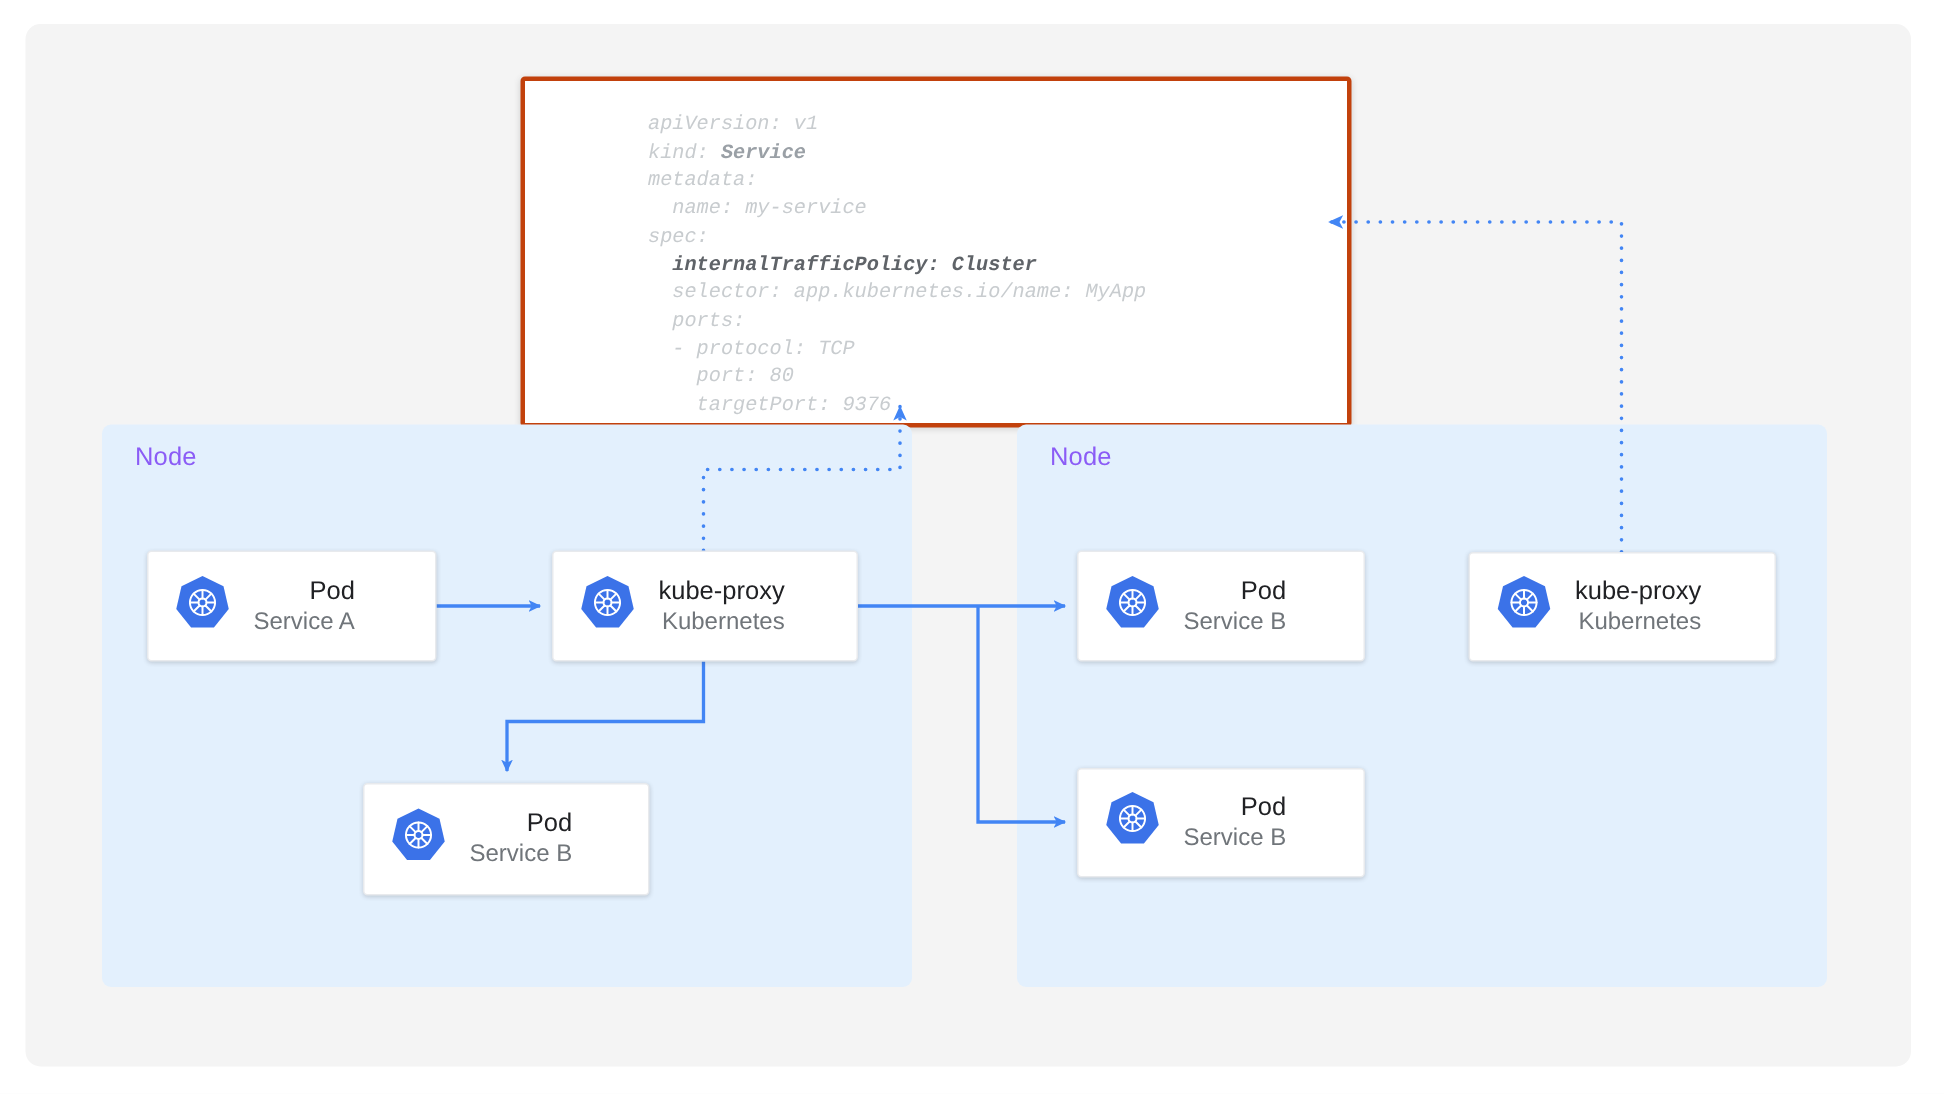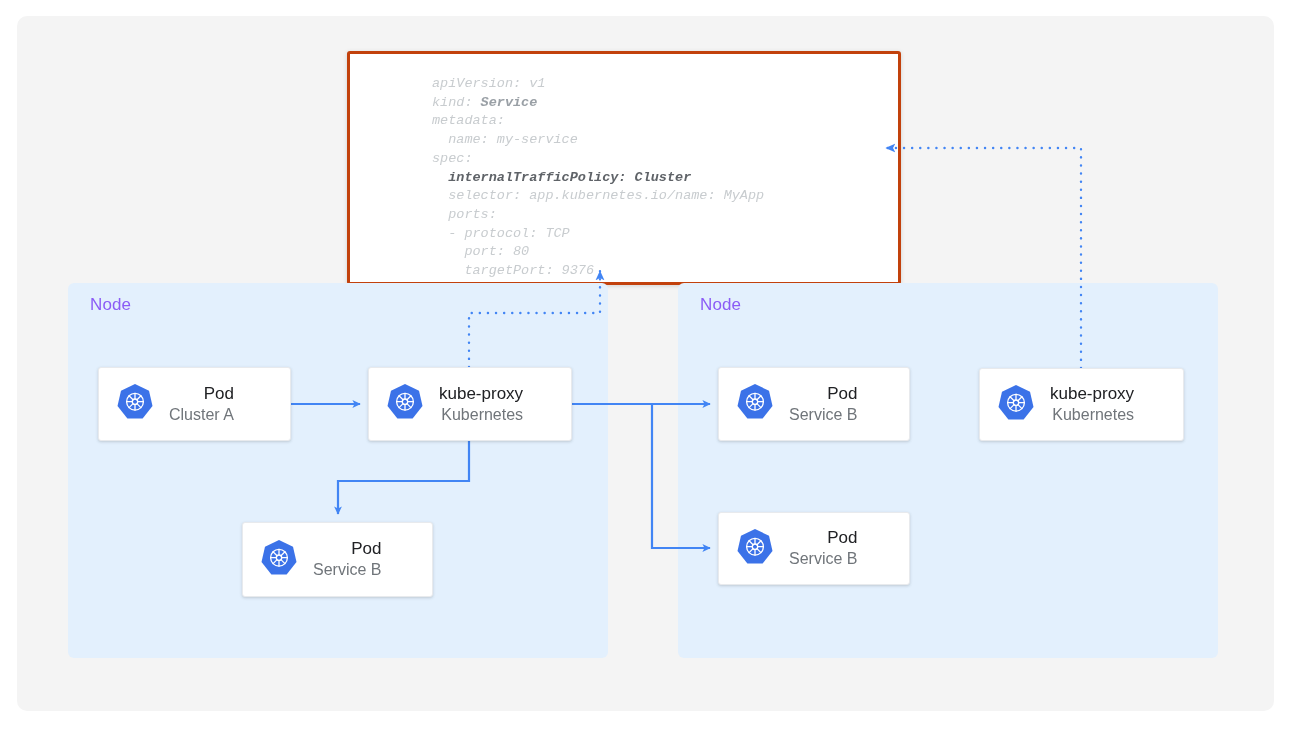--- a/index.html
+++ b/index.html
@@ -84,21 +84,21 @@
             <path d="M36.3 31.5 L45.4 31.5"></path>
           <path d="M22.5 22 L28.9 28.4"></path>
             <path d="M35.1 34.6 L41.5 41"></path>
           <path d="M41.5 22 L35.1 28.4"></path>
             <path d="M28.9 34.6 L22.5 41"></path>
         </g>
       </svg>
     </span>
     <span class="txt">
       <span class="t1">Pod</span>
-      <span class="t2">Cluster A</span>
+      <span class="t2">Service A</span>
     </span>
   </div>
 
   <div class="card" style="left:351px;top:351px;width:204px;height:74px;">
     <span class="k8s">
       <svg width="40" height="40" viewBox="0 0 64 64" aria-hidden="true">
         <path d="M32 3.2 L54.4 14 L60 38.4 L44.2 58.2 L19.8 58.2 L4 38.4 L9.6 14 Z" fill="#3b72e8"></path>
         <g fill="none" stroke="#ffffff" stroke-width="2.1" stroke-linecap="round">
           <circle cx="32" cy="31.5" r="13.4"></circle>
           <circle cx="32" cy="31.5" r="4.3"></circle>

